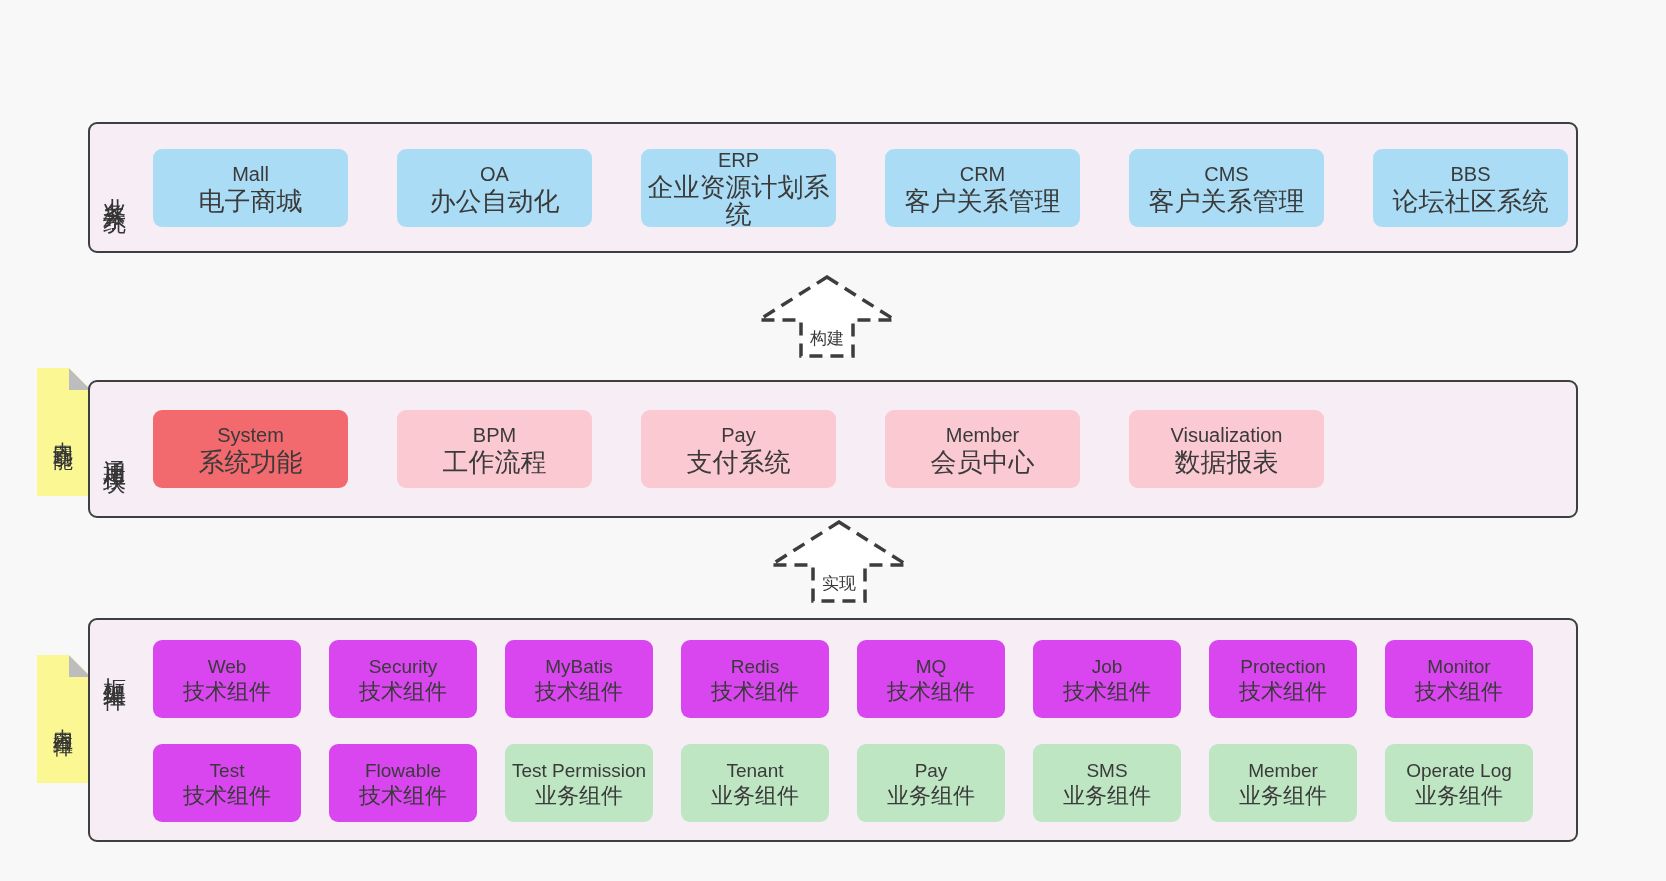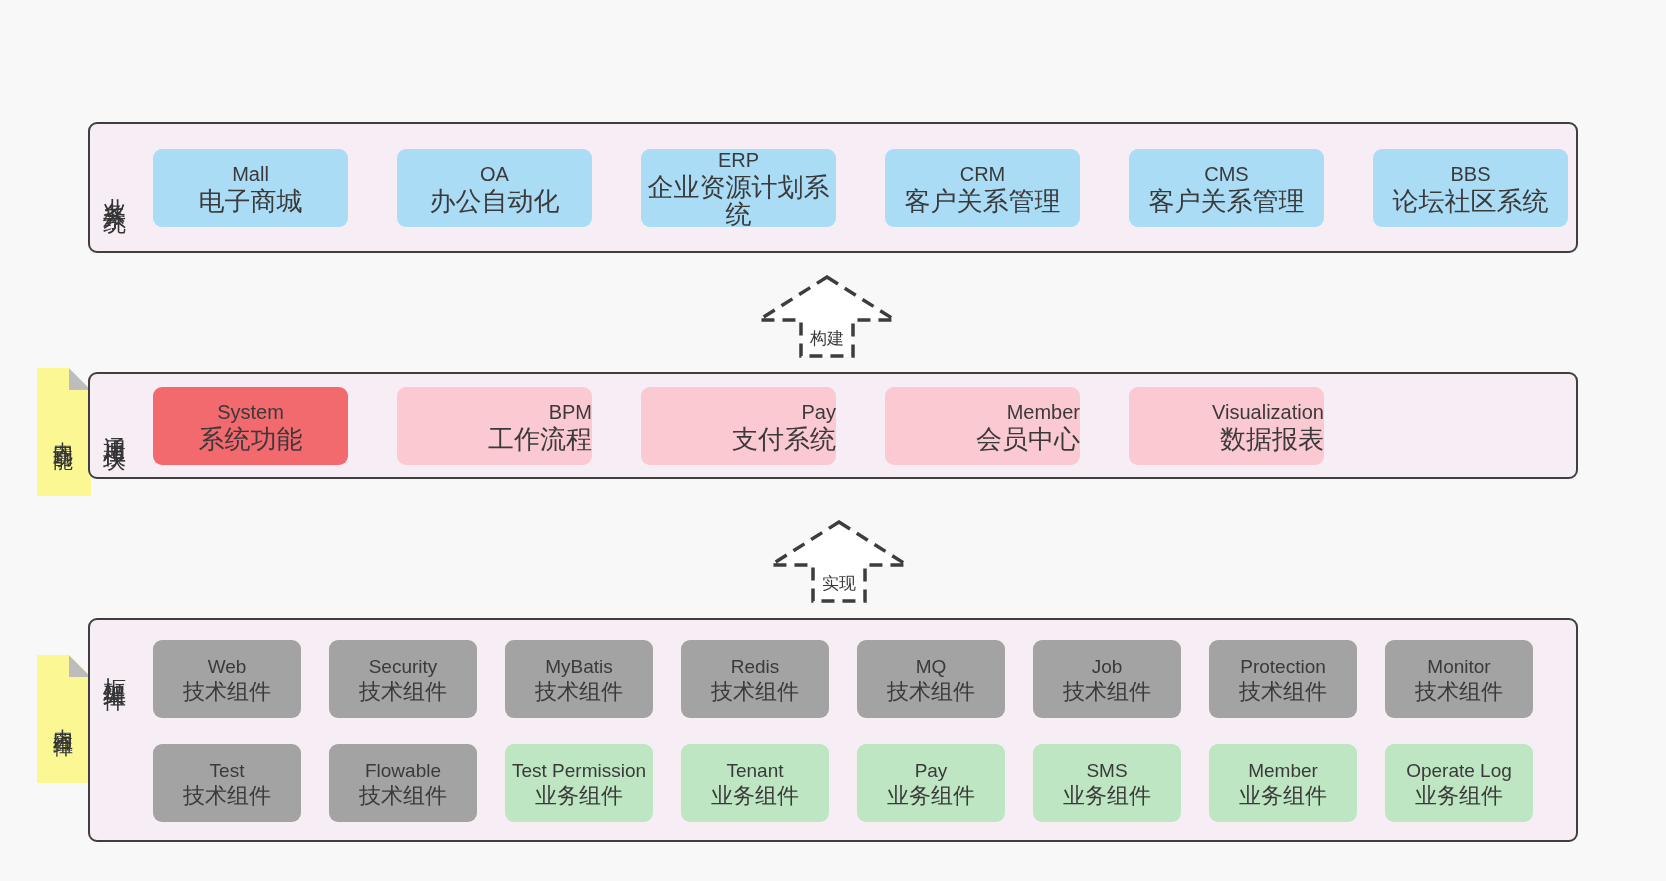--- a/index.html
+++ b/index.html
@@ -34,22 +34,22 @@
     display:flex; flex-direction:column; align-items:center; justify-content:center;
     text-align:center; line-height:27px;
   }
   .row .box { width:148px; line-height:25px; }
   .box .t { display:block; font-size:20px; }
   .box .s { display:block; font-size:26px; }
   .row .box .t { font-size:19px; }
   .row .box .s { font-size:22px; }
   .blue       { background:#aadcf5; }
   .red        { background:#f2696e; }
-  .pink       { background:#fbc9d2;align-items:flex-end; }
-  .green      { background:#a3a3a3; }
+  .pink       { background:#fbc9d2; }
+  .green      { background:#d946ef; }
   .lightgreen { background:#bfe6c3; }
   
   .sticky {
     position:absolute; left:37px; width:54px; background:#fbf894;
     z-index:0;
     clip-path:polygon(0 0, calc(100% - 22px) 0, 100% 22px, 100% 100%, 0 100%);
     display:flex; align-items:center; justify-content:center;
   }
   .sticky .fold {
     position:absolute; top:0; right:0; width:22px; height:22px;
@@ -110,21 +110,21 @@
       <polygon points="70,2 138,45 96,45 96,81 44,81 44,45 2,45" fill="#ffffff" stroke="#3d3d3d" stroke-width="3.5" stroke-dasharray="13 8" stroke-linejoin="miter"></polygon>
     </svg>
     <span class="arrow-label">构建</span>
   </div>
 
   <div class="sticky" style="top:368px;height:128px">
     <span class="sticky-text">内置功能</span>
     <span class="fold"></span>
   </div>
 
-  <section class="band" style="top:372px;height:107px">
+  <section class="band" style="top:380px;height:138px">
     <div class="band-label">通用模块</div>
     <div class="boxes">
       <div class="box red">
         <span class="t">System</span>
         <span class="s">系统功能</span>
       </div>
       <div class="box pink">
         <span class="t">BPM</span>
         <span class="s">工作流程</span>
       </div>

